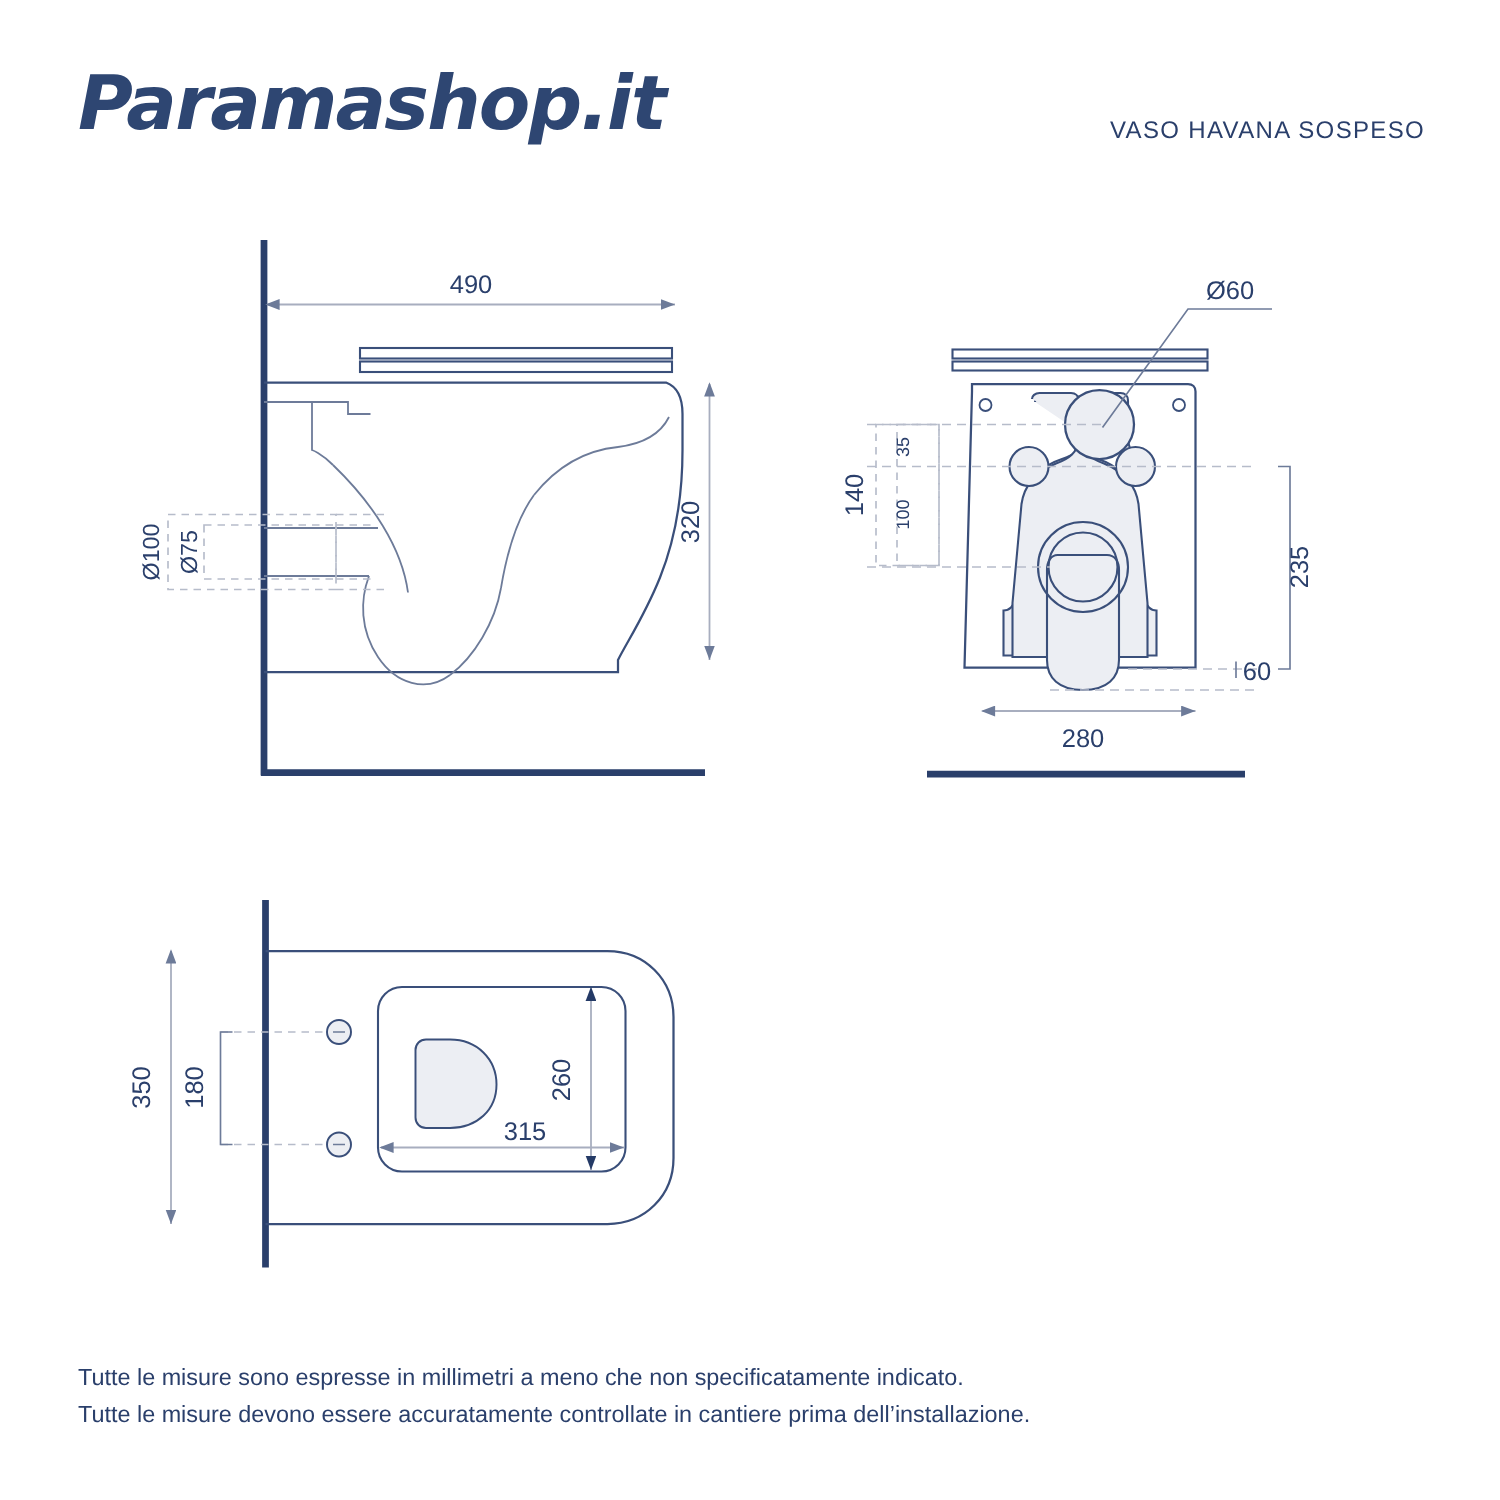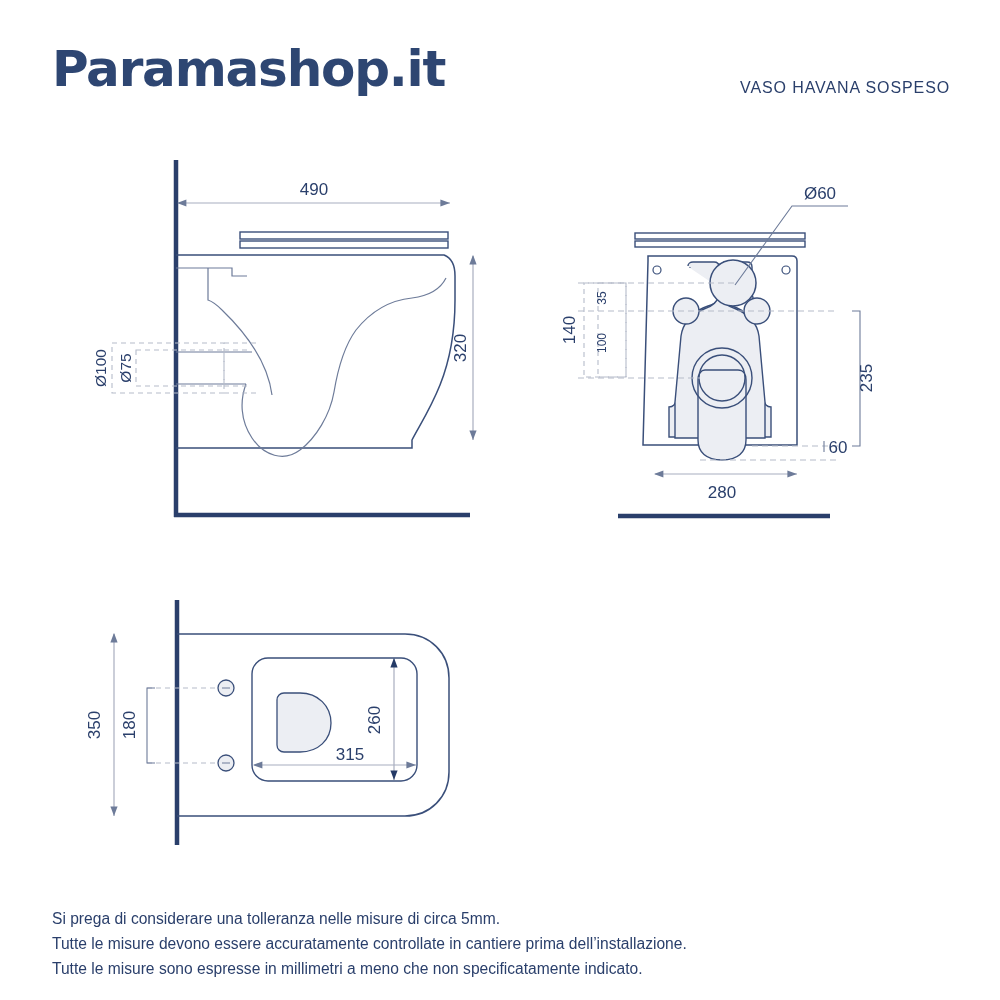--- a/index.html
+++ b/index.html
@@ -26,20 +26,21 @@
     position: absolute;
     left: 52px;
     top: 44px;
     font-family: "DejaVu Sans", sans-serif;
     font-size: 50px;
     font-weight: 700;
     letter-spacing: -1.2px;
     color: #2e4672;
     white-space: nowrap;
     line-height: 1;
+    font-style: italic;
   }
   .product-title {
     position: absolute;
     left: 740px;
     top: 79px;
     font-family: "Liberation Sans", sans-serif;
     font-size: 16px;
     font-weight: 400;
     letter-spacing: 0.9px;
     color: #2a3f6b;
@@ -272,18 +273,17 @@
 
       <g>
         <line x1="254" y1="765" x2="416" y2="765" stroke="#a8aebf" stroke-width="1.2" marker-start="url(#arrTail)" marker-end="url(#arrHead)"></line>
         <text x="350" y="760" text-anchor="middle" font-size="17" fill="#2a3f6b">315</text>
       </g>
     </g>
 
   </svg>
 
   <div class="footer-note">
-    <div>Si prega di considerare una tolleranza nelle misure di circa 5mm.</div>
+    <div>Tutte le misure sono espresse in millimetri a meno che non specificatamente indicato.</div>
     <div>Tutte le misure devono essere accuratamente controllate in cantiere prima dell’installazione.</div>
-    <div>Tutte le misure sono espresse in millimetri a meno che non specificatamente indicato.</div>
   </div>
 
 </div>
 
 </body></html>

